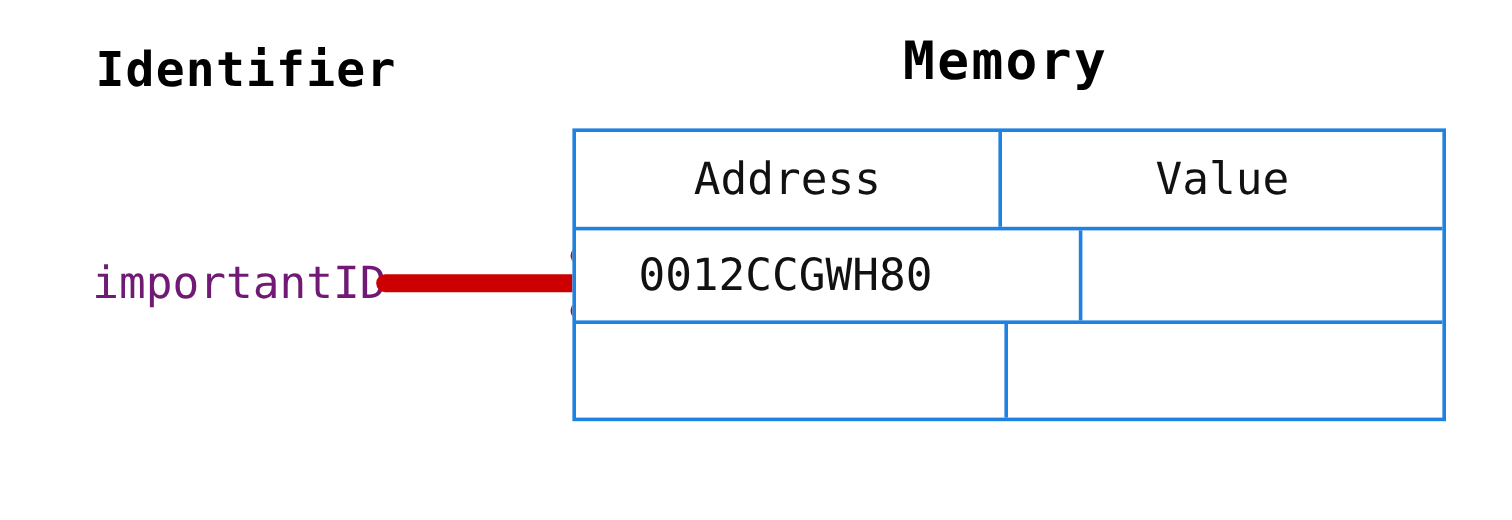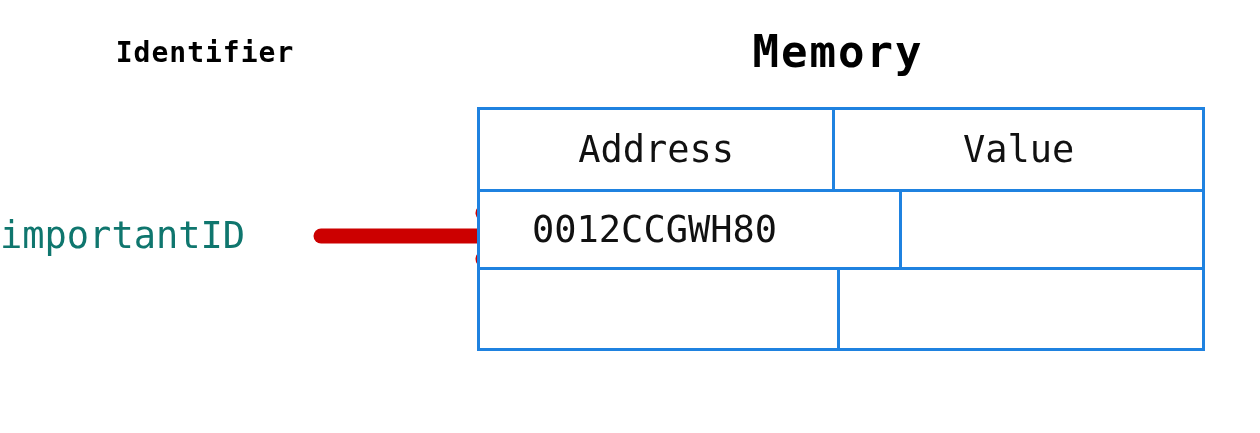--- a/index.html
+++ b/index.html
@@ -26,39 +26,40 @@
     position: absolute;
     white-space: nowrap;
     font-weight: bold;
     color: #000000;
     text-align: center;
   }
   #identifier-title {
     left: 0;
     top: 36px;
     width: 410px;
-    font-size: 28px;
+    font-size: 40px;
     letter-spacing: 1px;
   }
   #memory-title {
     left: 638px;
     top: 26px;
     width: 400px;
     font-size: 44px;
     letter-spacing: 2px;
   }
 
   
   #identifier-label {
     position: absolute;
-    left: 0;
+    left: 12px;
     top: 214px;
     width: 310px;
+    text-align: right;
     font-size: 37px;
-    color: #0f766e;
+    color: #701a75;
     white-space: nowrap;
     letter-spacing: 0px;
   }
 
   
   #memory-table {
     position: absolute;
     left: 477px;
     top: 107px;
     width: 728px;

